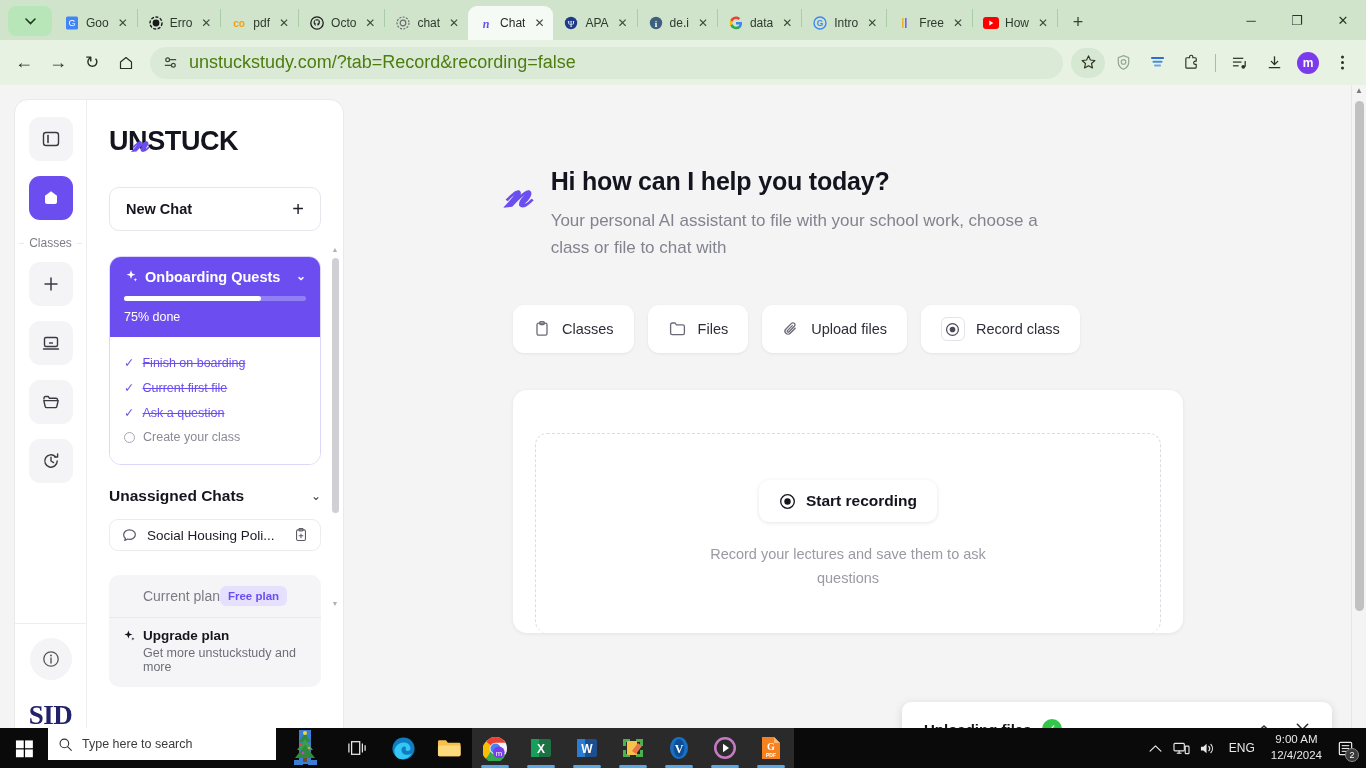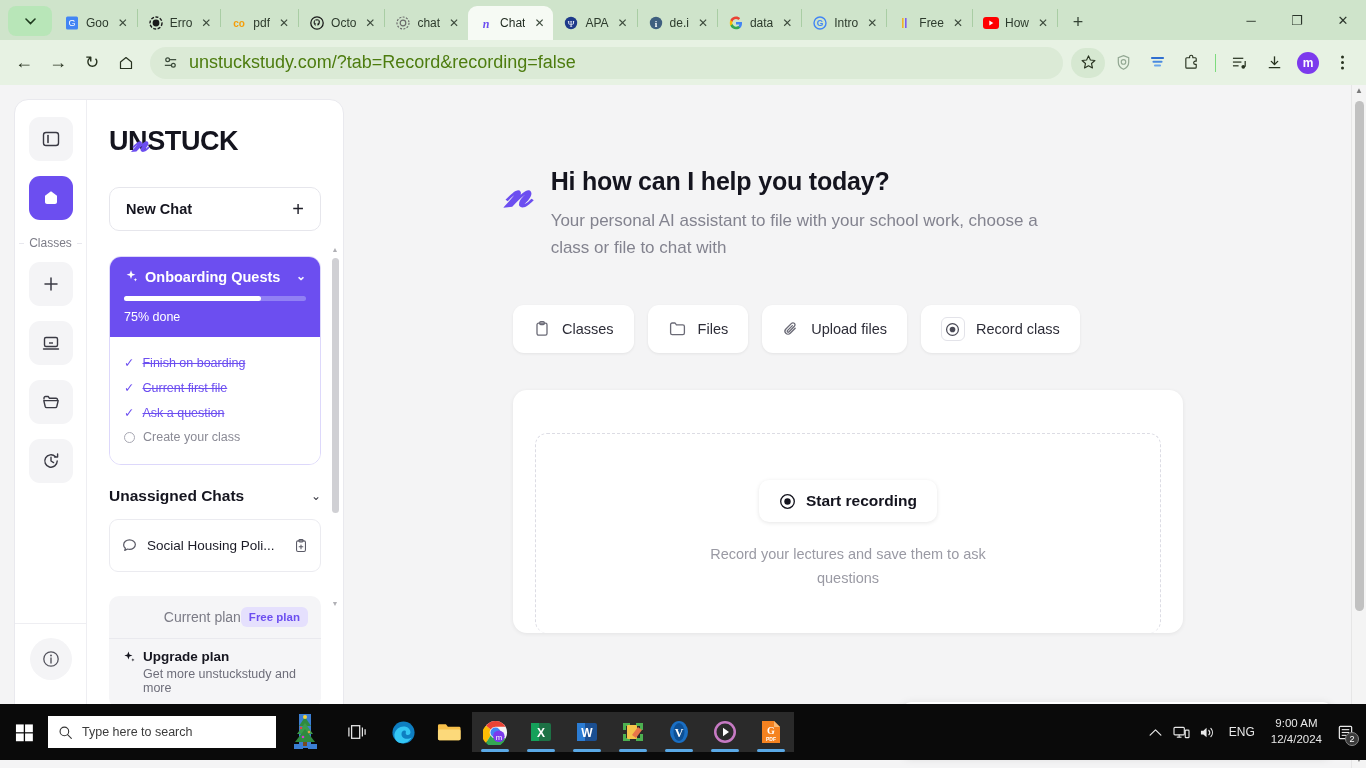--- a/index.html
+++ b/index.html
@@ -175,31 +175,31 @@
     border: 1.5px solid #a8a8b3; flex: 0 0 11px;
   }
 
   .section-head {
     margin-top: 22px; display: flex; align-items: center;
     justify-content: space-between; font-size: 15.5px; font-weight: 700; color: #15151f;
   }
   .section-head .chev { font-size: 12px; color: #3a3a44; font-weight: 400; }
 
   .chat-item {
-    margin-top: 14px; height: 53px; border: 1px solid #ebebf0; border-radius: 9px;
+    margin-top: 14px; height: 32px; border: 1px solid #ebebf0; border-radius: 9px;
     display: flex; align-items: center; gap: 9px; padding: 0 11px;
     font-size: 13.5px; color: #1b1b26;
   }
   .chat-item .name { flex: 1 1 auto; white-space: nowrap; overflow: hidden; text-overflow: ellipsis; }
 
   .plan-card {
     margin-top: 24px; background: #f5f5f7; border-radius: 10px; overflow: hidden;
   }
   .plan-row {
-    display: flex; align-items: center; justify-content: flex-end;
+    display: flex; align-items: center; justify-content: center;
     padding: 11px 13px; border-bottom: 1px solid #e9e9ee;
   }
   .plan-row .lbl { font-size: 14px; color: #7b7b86; }
   .plan-badge {
     background: #e5e0fd; color: #6c4ef0; font-size: 11.5px; font-weight: 600;
     padding: 4px 8px; border-radius: 6px;
   }
   .upg { padding: 10px 13px 13px; }
   .upg-title {
     display: flex; align-items: center; gap: 7px;
@@ -288,22 +288,22 @@
   .toast .t-label { font-size: 15px; font-weight: 700; color: #14141e; }
   .toast .check {
     width: 20px; height: 20px; border-radius: 50%; background: #34c84a;
     color: #fff; font-size: 12px; display: flex; align-items: center; justify-content: center;
   }
   .toast .sp { flex: 1 1 auto; }
   .toast .tb { width: 28px; height: 28px; display: flex; align-items: center; justify-content: center; color: #2b2b33; }
 
   
   .taskbar {
-    position: absolute; left: 0; right: 0; bottom: 8px; height: 56px;
-    background: #0a0a0a; display: flex; align-items: center; flex: 0 0 40px;
+    position: absolute; left: 0; right: 0; bottom: 0; height: 40px;
+    background: #0a0a0a; display: flex; flex: 0 0 40px;
   }
   .start {
     width: 48px; height: 40px; display: flex; align-items: center; justify-content: center;
   }
   .tb-search {
     width: 228px; height: 32px; background: #fff; display: flex; align-items: center;
     gap: 9px; padding: 0 10px; margin-left: 0; position: relative;
   }
   .tb-search .ph { font-size: 12.5px; color: #3b3b3b; }
   .tb-item {

